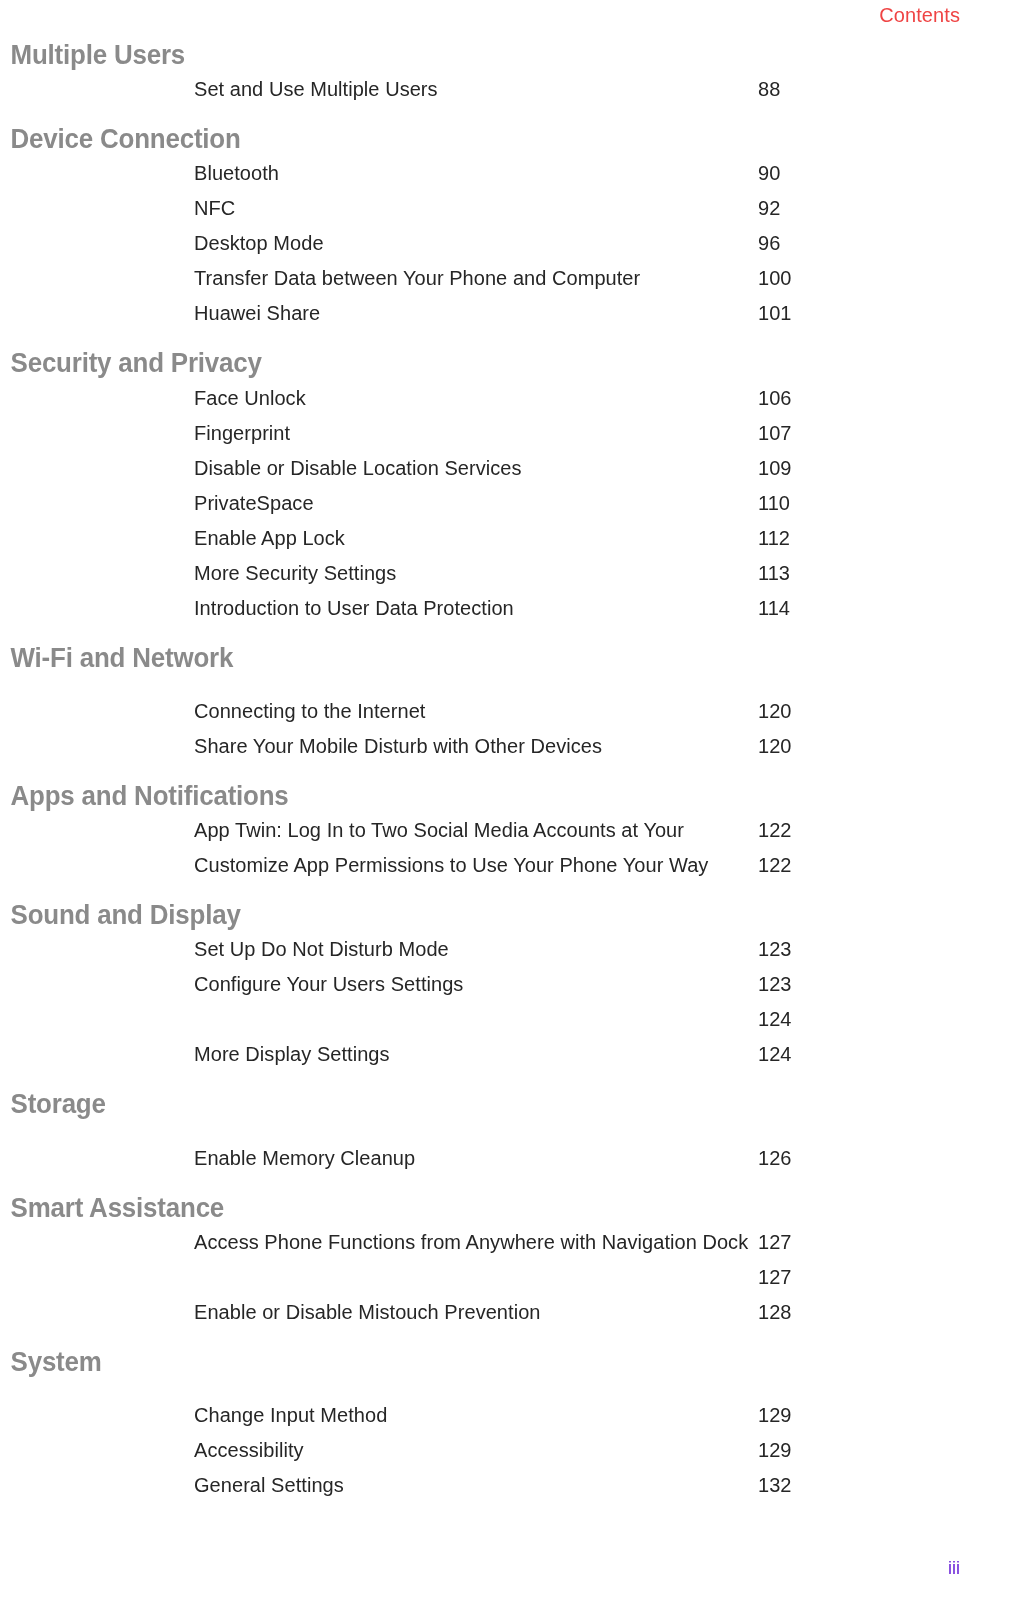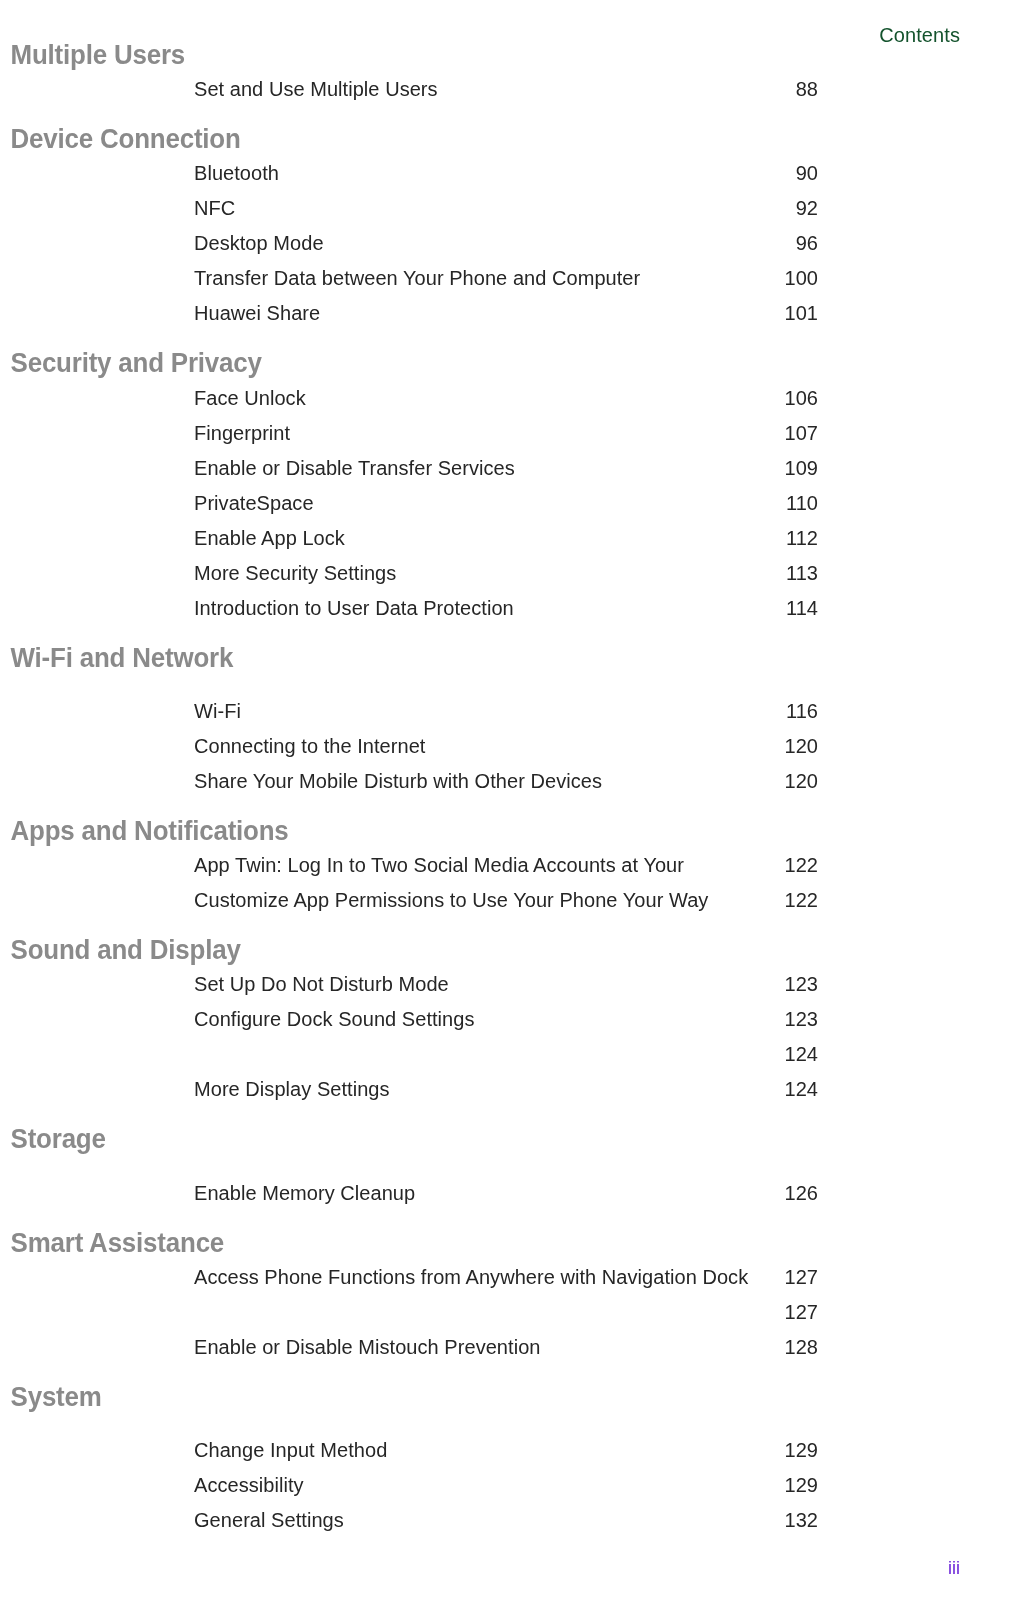--- a/index.html
+++ b/index.html
@@ -22,23 +22,22 @@
     overflow: hidden;
   }
   
   .running-head {
     position: absolute;
     top: 4px;
     left: 0;
     width: 960px;
     text-align: right;
     font-size: 20px;
-    color: #14532d;
+    color: #ef4444;
     letter-spacing: 0.1px;
-    margin-top: 20px;
   }
   
   .toc {
     position: absolute;
     top: 40px;
     left: 0;
     width: 908px;
   }
   .section {
     display: block;
@@ -72,21 +71,21 @@
     white-space: nowrap;
   }
   .entry-title {
     display: inline;
   }
   .entry-page {
     position: absolute;
     right: 90px;
     top: 0;
     width: 60px;
-    text-align: right;
+    text-align: left;
     font-size: 20px;
     color: #262626;
     line-height: 35px;
   }
   
   .gap-before-heading { margin-top: 17px; }
   .gap-first-entry    { margin-top: 21px; }
   .tight-first-entry  { margin-top: 2px; }
 
   .folio {
@@ -121,47 +120,46 @@
           <li class="entry"><span class="entry-title">Desktop Mode</span><span class="entry-page">96</span></li>
           <li class="entry"><span class="entry-title">Transfer Data between Your Phone and Computer</span><span class="entry-page">100</span></li>
           <li class="entry"><span class="entry-title">Huawei Share</span><span class="entry-page">101</span></li>
         </ul>
       </div>
       <div class="section">
         <div class="section-heading gap-before-heading">Security and Privacy</div>
         <ul class="entries tight-first-entry">
           <li class="entry"><span class="entry-title">Face Unlock</span><span class="entry-page">106</span></li>
           <li class="entry"><span class="entry-title">Fingerprint</span><span class="entry-page">107</span></li>
-          <li class="entry"><span class="entry-title">Enable or Disable Transfer Services</span><span class="entry-page">109</span></li>
+          <li class="entry"><span class="entry-title">Disable or Disable Location Services</span><span class="entry-page">109</span></li>
           <li class="entry"><span class="entry-title">PrivateSpace</span><span class="entry-page">110</span></li>
           <li class="entry"><span class="entry-title">Enable App Lock</span><span class="entry-page">112</span></li>
           <li class="entry"><span class="entry-title">More Security Settings</span><span class="entry-page">113</span></li>
           <li class="entry"><span class="entry-title">Introduction to User Data Protection</span><span class="entry-page">114</span></li>
         </ul>
       </div>
       <div class="section">
         <div class="section-heading gap-before-heading">Wi-Fi and Network</div>
         <ul class="entries gap-first-entry">
-          <li class="entry"><span class="entry-title">Wi-Fi</span><span class="entry-page">116</span></li>
           <li class="entry"><span class="entry-title">Connecting to the Internet</span><span class="entry-page">120</span></li>
           <li class="entry"><span class="entry-title">Share Your Mobile Disturb with Other Devices</span><span class="entry-page">120</span></li>
         </ul>
       </div>
       <div class="section">
         <div class="section-heading gap-before-heading">Apps and Notifications</div>
         <ul class="entries tight-first-entry">
           <li class="entry"><span class="entry-title">App Twin: Log In to Two Social Media Accounts at Your</span><span class="entry-page">122</span></li>
           <li class="entry"><span class="entry-title">Customize App Permissions to Use Your Phone Your Way</span><span class="entry-page">122</span></li>
         </ul>
       </div>
       <div class="section">
         <div class="section-heading gap-before-heading">Sound and Display</div>
         <ul class="entries tight-first-entry">
           <li class="entry"><span class="entry-title">Set Up Do Not Disturb Mode</span><span class="entry-page">123</span></li>
-          <li class="entry"><span class="entry-title">Configure Dock Sound Settings</span><span class="entry-page">123</span></li>
+          <li class="entry"><span class="entry-title">Configure Your Users Settings</span><span class="entry-page">123</span></li>
           <li class="entry"><span class="entry-page">124</span></li>
           <li class="entry"><span class="entry-title">More Display Settings</span><span class="entry-page">124</span></li>
         </ul>
       </div>
       <div class="section">
         <div class="section-heading gap-before-heading">Storage</div>
         <ul class="entries gap-first-entry">
           <li class="entry"><span class="entry-title">Enable Memory Cleanup</span><span class="entry-page">126</span></li>
         </ul>
       </div>

